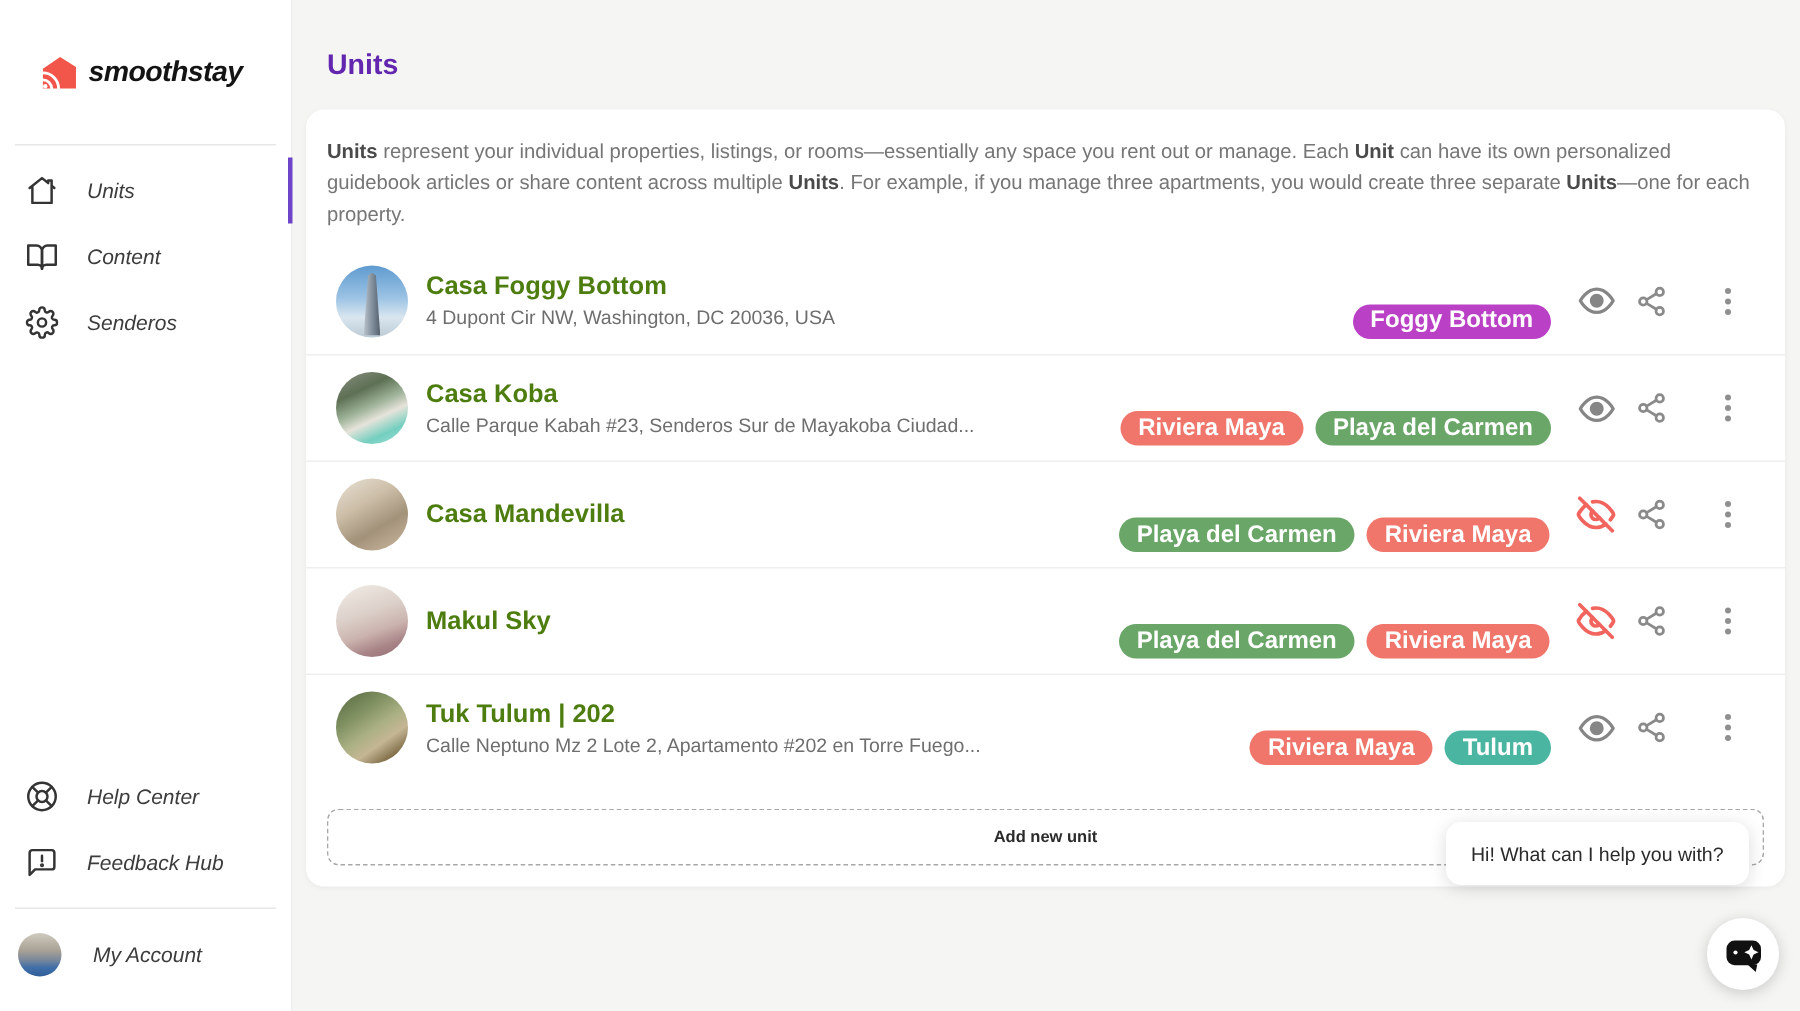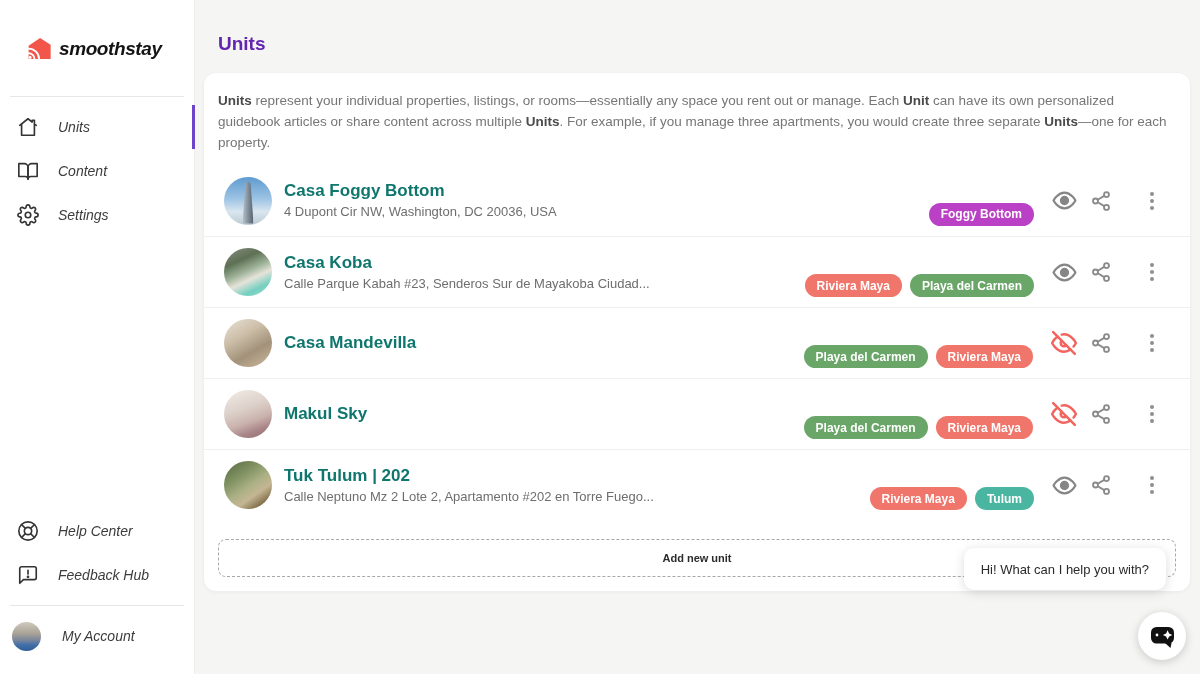--- a/index.html
+++ b/index.html
@@ -42,26 +42,26 @@
   .thumb { width:48px; height:48px; border-radius:50%; flex:none; margin-right:12px; position:relative; overflow:hidden; }
   .t1 { background:linear-gradient(180deg,#5f9bd0 0%,#9cc3e4 45%,#d9e6ef 72%,#bccad4 100%); }
   .t1::after { content:""; position:absolute; left:50%; top:5px; transform:translateX(-50%); width:11px; height:42px;
                background:linear-gradient(90deg,#b9c3cc 0%,#7e8c99 55%,#55616d 100%);
                clip-path:polygon(50% 0%, 74% 5%, 100% 100%, 0% 100%, 26% 5%); }
   .t2 { background:linear-gradient(155deg,#8c8f83 0%,#5d7054 28%,#9fb49a 48%,#e6e3da 62%,#74cfc0 80%,#9fe2d8 100%); }
   .t3 { background:linear-gradient(150deg,#e9e2d6 0%,#cdbfa9 35%,#a3927a 65%,#baa98f 85%,#8f7f68 100%); }
   .t4 { background:linear-gradient(160deg,#f2ece6 0%,#ddd2cb 38%,#cbb3ae 62%,#a98588 80%,#8f6b70 100%); }
   .t5 { background:linear-gradient(145deg,#55673f 0%,#7e8f60 30%,#aab083 52%,#c5b694 68%,#77643e 88%,#4f432c 100%); }
   .info { flex:1; min-width:0; }
-  .uname { font-size:17px; font-weight:700; color:#0f766e; line-height:22px; }
+  .uname { font-size:17px; font-weight:700; color:#4d7c0f; line-height:22px; }
   .uaddr { font-size:13px; color:#6e6e6e; line-height:18px; margin-top:1px; }
   .uaddr:empty { display:none; }
   .tags { display:flex; gap:8px; flex:none; }
   .pill { display:inline-flex; align-items:center; height:23px; padding:0 12px; border-radius:12px;
-          color:#ffffff; font-size:12px; font-weight:700; white-space:nowrap;margin-top:27px; }
+          color:#ffffff; font-size:16px; font-weight:700; white-space:nowrap;margin-top:27px; }
   .icon-btn { flex:none; display:flex; align-items:center; justify-content:center; cursor:pointer; }
   .eye { margin-left:18px; color:#868686; }
   .eye-off { margin-left:18px; color:#f2645e; }
   .share { margin-left:13px; color:#8a8a8a; }
   .kebab { margin-left:36px; display:flex; flex-direction:column; gap:3px; cursor:pointer; padding:2px; }
   .kebab i { width:4px; height:4px; border-radius:50%; background:#8f8f8f; display:block; }
 
   .add-btn { margin:19px 14px 12px 14px; height:38px; border:1px dashed #a8a8a8; border-radius:8px;
              display:flex; align-items:center; justify-content:center; font-size:11px; font-weight:700;
              color:#2b2b2b; cursor:pointer; background:transparent; width:calc(100% - 28px); font-family:inherit; }
@@ -111,21 +111,21 @@
       </span>
       <span class="nlabel">Content</span>
     </div>
     <div class="nav-item">
       <span class="nicon">
         <svg width="22" height="22" viewBox="0 0 24 24" fill="none" stroke="currentColor" stroke-width="1.8" stroke-linejoin="round" stroke-linecap="round">
           <circle cx="12" cy="12" r="3"></circle>
           <path d="M19.4 15a1.65 1.65 0 0 0 .33 1.82l.06.06a2 2 0 0 1 0 2.83 2 2 0 0 1-2.83 0l-.06-.06a1.65 1.65 0 0 0-1.82-.33 1.65 1.65 0 0 0-1 1.51V21a2 2 0 0 1-2 2 2 2 0 0 1-2-2v-.09A1.65 1.65 0 0 0 9 19.4a1.65 1.65 0 0 0-1.82.33l-.06.06a2 2 0 0 1-2.83 0 2 2 0 0 1 0-2.83l.06-.06a1.65 1.65 0 0 0 .33-1.82 1.65 1.65 0 0 0-1.51-1H3a2 2 0 0 1-2-2 2 2 0 0 1 2-2h.09A1.65 1.65 0 0 0 4.6 9a1.65 1.65 0 0 0-.33-1.82l-.06-.06a2 2 0 0 1 0-2.83 2 2 0 0 1 2.83 0l.06.06a1.65 1.65 0 0 0 1.82.33H9a1.65 1.65 0 0 0 1-1.51V3a2 2 0 0 1 2-2 2 2 0 0 1 2 2v.09a1.65 1.65 0 0 0 1 1.51 1.65 1.65 0 0 0 1.82-.33l.06-.06a2 2 0 0 1 2.83 0 2 2 0 0 1 0 2.83l-.06.06a1.65 1.65 0 0 0-.33 1.82V9a1.65 1.65 0 0 0 1.51 1H21a2 2 0 0 1 2 2 2 2 0 0 1-2 2h-.09a1.65 1.65 0 0 0-1.51 1z"></path>
         </svg>
       </span>
-      <span class="nlabel">Settings</span>
+      <span class="nlabel">Senderos</span>
     </div>
   </nav>
   <div class="spacer"></div>
   <div class="nav-item">
     <span class="nicon">
       <svg width="22" height="22" viewBox="0 0 24 24" fill="none" stroke="currentColor" stroke-width="1.8" stroke-linecap="round">
         <circle cx="12" cy="12" r="10"></circle>
           <circle cx="12" cy="12" r="4"></circle>
         <line x1="4.93" y1="4.93" x2="9.17" y2="9.17"></line>
           <line x1="14.83" y1="14.83" x2="19.07" y2="19.07"></line>

